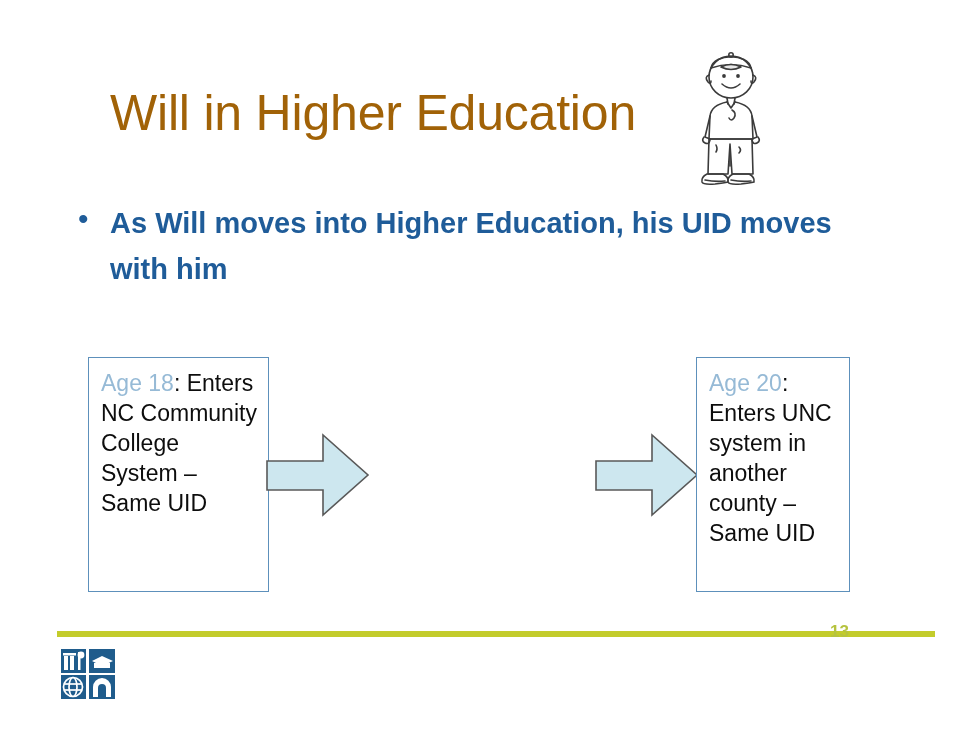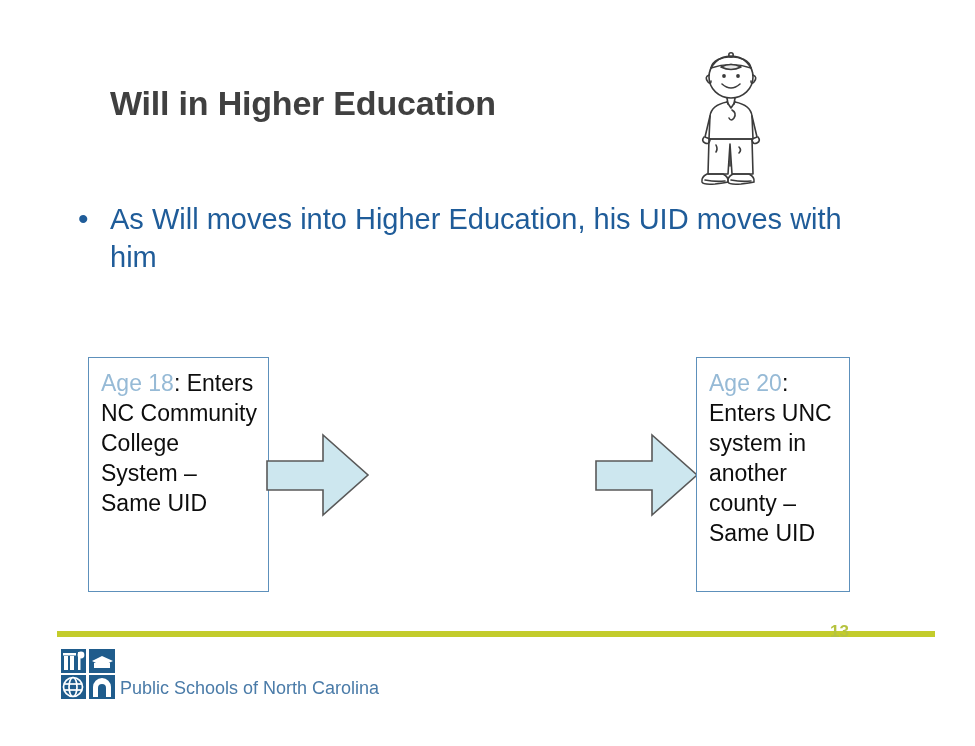--- a/index.html
+++ b/index.html
@@ -16,23 +16,23 @@
     height: 746px;
     background: #ffffff;
     overflow: hidden;
   }
 
   
   #slide-title {
     position: absolute;
     left: 110px;
     top: 84px;
-    font-size: 34px;
-    font-weight: bold;
-    color: #404040;
+    font-size: 50px;
+    font-weight: normal;
+    color: #a16207;
     letter-spacing: -0.2px;
     white-space: nowrap;
   }
 
   
   #will-figure {
     position: absolute;
     left: 683px;
     top: 44px;
     width: 96px;
@@ -52,22 +52,23 @@
     color: #1f5c99;
     font-size: 30px;
     line-height: 38px;
     width: 32px;
     flex: 0 0 32px;
     text-align: left;
   }
   #bullet-text {
     color: #1f5c99;
     font-size: 29px;
-    line-height: 38px;
+    line-height: 46px;
     max-width: 760px;
+    font-weight: bold;
   }
 
   
   #flow {
     position: absolute;
     left: 0;
     top: 0;
     width: 975px;
     height: 746px;
     pointer-events: none;
@@ -275,15 +276,14 @@
         </g>
 
         <rect x="29" y="27" width="26" height="24"></rect>
         <g fill="#ffffff">
           <path d="M33 49 v-10 a9 9 0 0 1 18 0 v10 h-5 v-9 a4 4 0 0 0 -8 0 v9 z"></path>
         </g>
       </g>
     </svg>
   </div>
 
-  <div id="footer-org-name">Public Schools of North Carolina</div>
 
 </div>
 
 </body></html>

